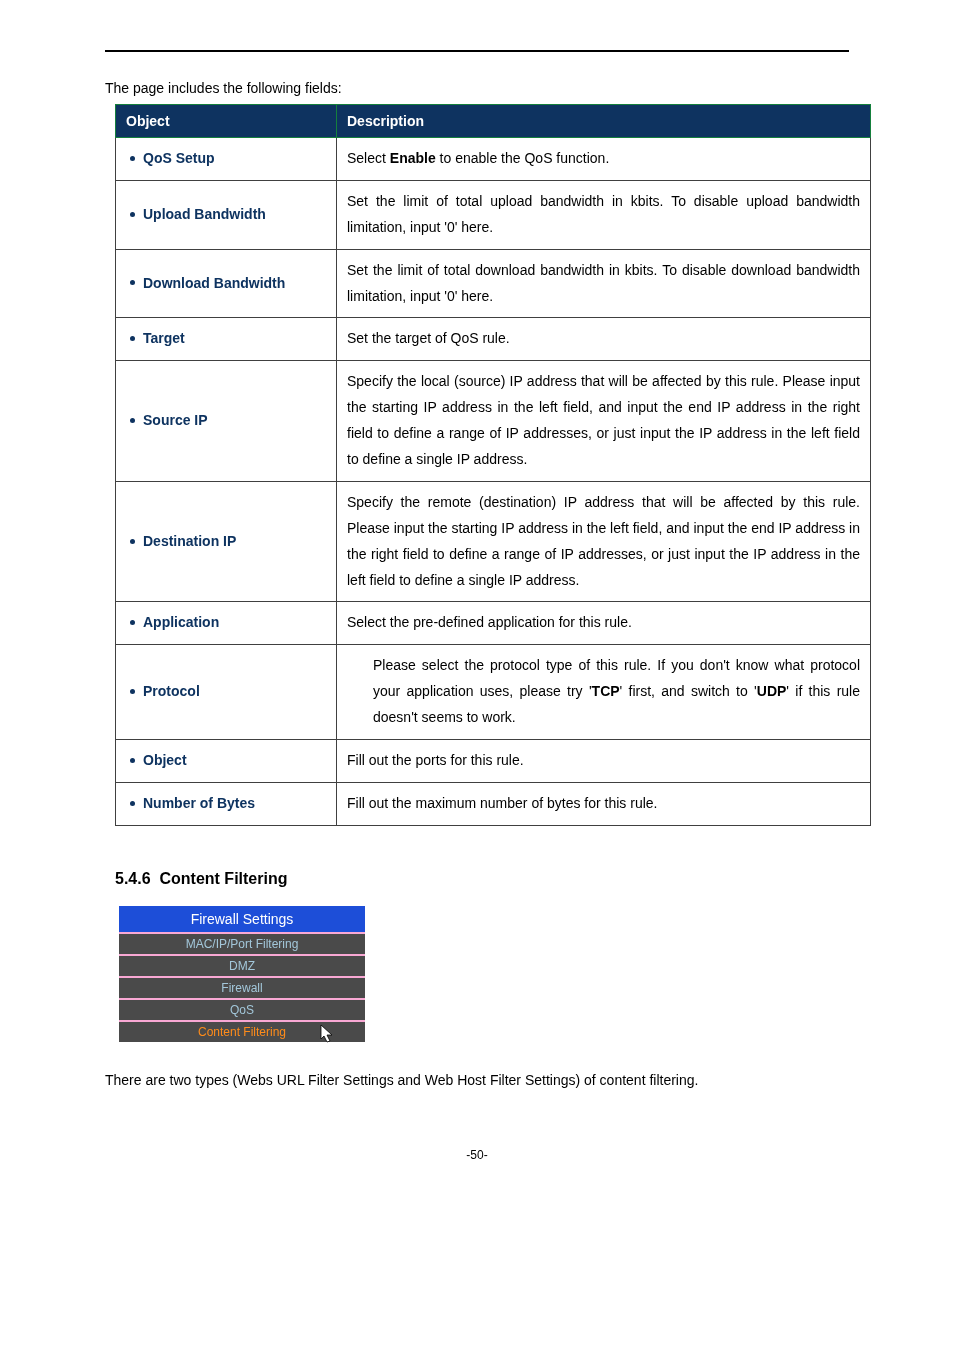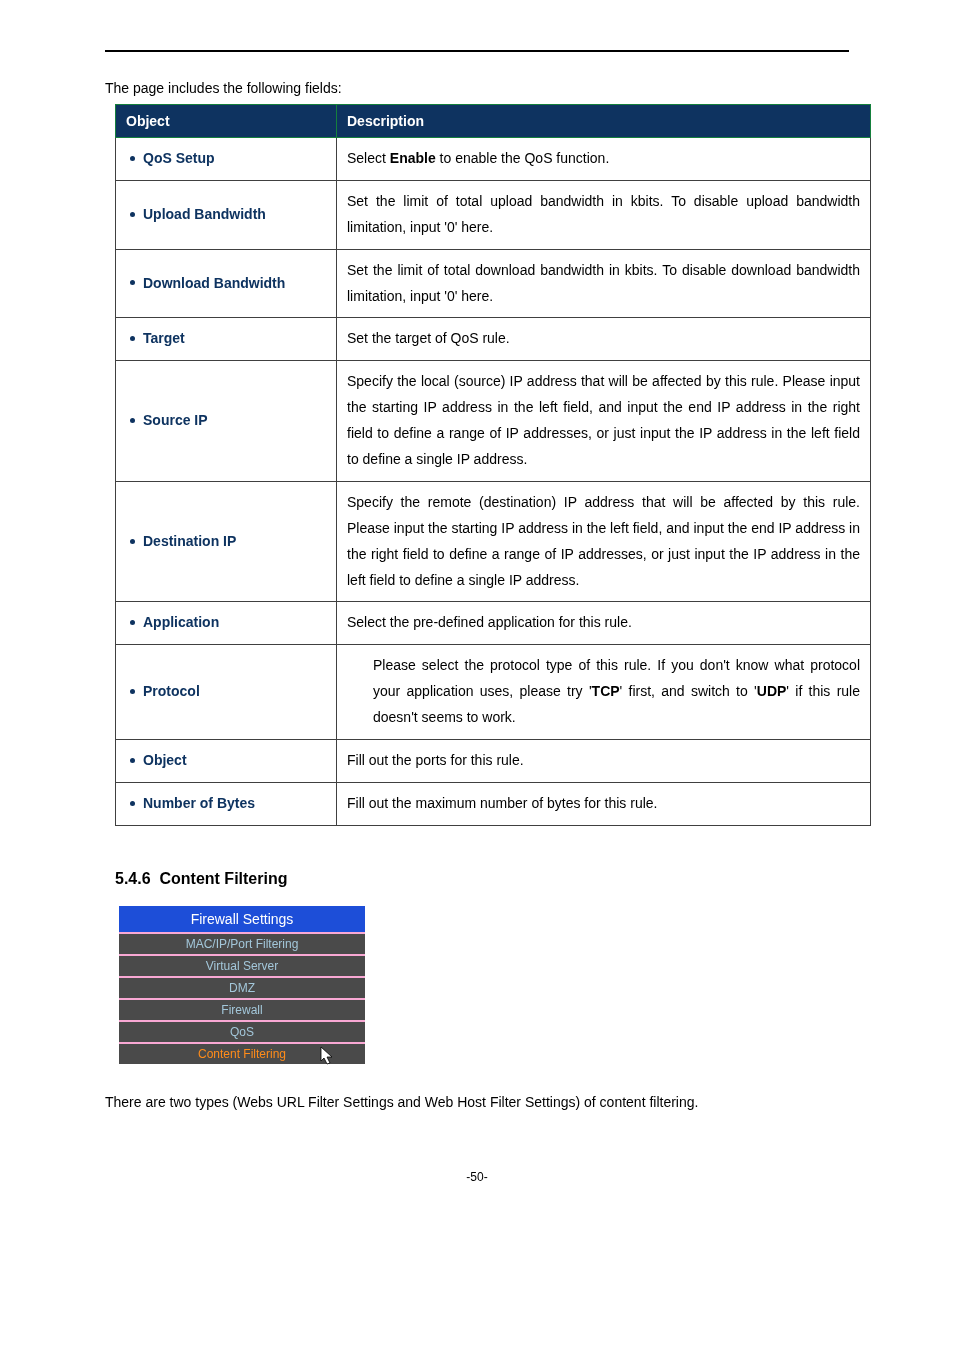--- a/index.html
+++ b/index.html
@@ -184,21 +184,20 @@
 
   <div class="section-heading">
     <span>5.4.6</span>&nbsp;
     <span>Content Filtering</span>
   </div>
 
   <div class="nav-panel">
     <div class="nav-header">Firewall Settings</div>
     <div id="nav-items">
         <div class="nav-item"><span>MAC/IP/Port Filtering</span></div>
-        <div class="nav-item"><span>Virtual Server</span></div>
         <div class="nav-item"><span>DMZ</span></div>
         <div class="nav-item"><span>Firewall</span></div>
         <div class="nav-item"><span>QoS</span></div>
         <div class="nav-item active"><span>Content Filtering</span><svg width="18" height="20" viewBox="0 0 18 20" class="cursor">
             <path d="M2 1 L2 15 L5 12 L8 18 L11 17 L8 11 L13 11 Z" fill="#fff" stroke="#000" stroke-width="0.8"></path>
           </svg></div>
       </div>
   </div>
 
   <div class="footnote">There are two types (Webs URL Filter Settings and Web Host Filter Settings) of content filtering.</div>

